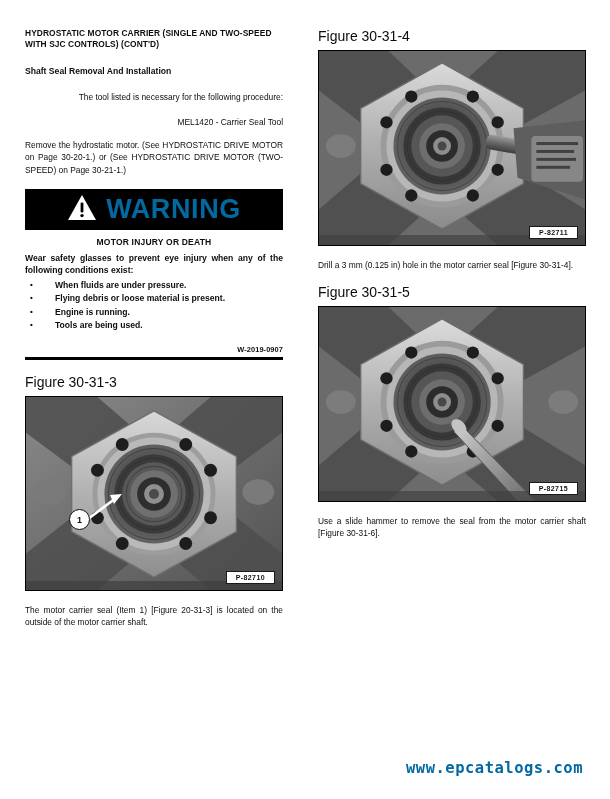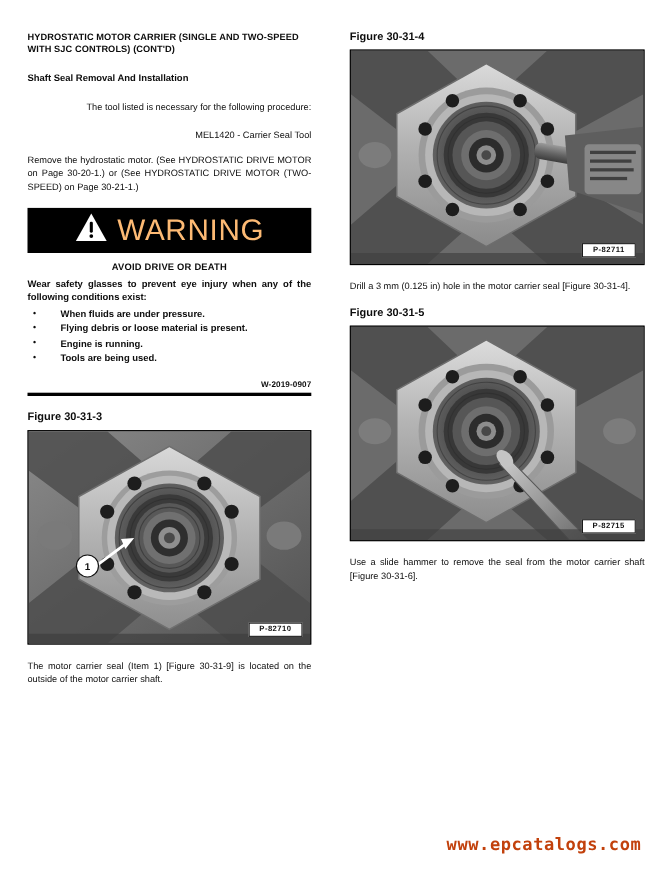--- a/index.html
+++ b/index.html
@@ -67,23 +67,23 @@
     height: 41px;
     display: flex;
     align-items: center;
     justify-content: center;
     gap: 9px;
   }
   .warn-tri {
     display: block;
   }
   .warning-word {
-    color: #fdba74;
+    color: #0369a1;
     font-size: 27px;
-    font-weight: normal;
+    font-weight: bold;
     letter-spacing: 0.6px;
     line-height: 1;
     font-family: "Liberation Sans", sans-serif;
   }
   .warning-sub {
     text-align: center;
     font-size: 8.5px;
     font-weight: bold;
     letter-spacing: 0.2px;
     margin: 7px 0 5px 0;
@@ -122,22 +122,22 @@
     letter-spacing: 0.1px;
   }
   .warning-rule {
     height: 3px;
     background: #000000;
     margin-top: 3px;
   }
 
   
   .fig-label {
-    font-size: 10px;
-    font-weight: bold;
+    font-size: 14px;
+    font-weight: normal;
     margin: 0 0 6px 0;
   }
   .photo {
     position: relative;
     border: 1.5px solid #000000;
     box-sizing: border-box;
     overflow: hidden;
     background: #7d7d7d;
   }
   .photo-inner { position: absolute; inset: 0; }
@@ -172,21 +172,21 @@
   }
 
   
   .footer-watermark {
     position: absolute;
     right: 27px;
     bottom: 22px;
     font-family: "DejaVu Sans Mono", monospace;
     font-size: 15.5px;
     font-weight: bold;
-    color: #c2410c;
+    color: #0369a1;
     letter-spacing: 0.5px;
   }
 </style>
 </head>
 <body>
 
 <div class="page">
 
   <div class="col-left">
 
@@ -205,21 +205,21 @@
         <span class="warn-tri">
           <svg width="30" height="27" viewBox="0 0 30 27" aria-hidden="true">
             <polygon points="15,1 29,26 1,26" fill="#ffffff"></polygon>
             <rect x="13.6" y="8.5" width="2.8" height="10" rx="1.2" fill="#000000"></rect>
             <circle cx="15" cy="21.6" r="1.7" fill="#000000"></circle>
           </svg>
         </span>
         <span class="warning-word">WARNING</span>
       </div>
 
-      <div class="warning-sub">AVOID DRIVE OR DEATH</div>
+      <div class="warning-sub">MOTOR INJURY OR DEATH</div>
 
       <div class="warning-lead">Wear safety glasses to prevent eye injury when any of the following conditions exist:</div>
 
       <ul class="warning-list">
         <li>When fluids are under pressure.</li>
         <li>Flying debris or loose material is present.</li>
         <li>Engine is running.</li>
         <li>Tools are being used.</li>
       </ul>
 
@@ -284,21 +284,21 @@
         </div>
         <svg style="position:absolute;left:0;top:0;" width="258" height="195" aria-hidden="true">
           <line x1="62" y1="122" x2="90" y2="101" stroke="#ffffff" stroke-width="2.6"></line>
           <polygon points="96,97 84,98 88,107" fill="#ffffff"></polygon>
         </svg>
         <div class="callout" style="left:43px;top:112px;">1</div>
         <div class="photo-tag">P-82710</div>
       </div>
     </div>
 
-    <div class="para" style="margin-top:13px;">The motor carrier seal (Item 1) [Figure 30-31-9] is located on the outside of the motor carrier shaft.</div>
+    <div class="para" style="margin-top:13px;">The motor carrier seal (Item 1) [Figure 20-31-3] is located on the outside of the motor carrier shaft.</div>
   </div>
 
   <div class="col-right">
 
     <div>
       <div class="fig-label">Figure 30-31-4</div>
 
       <div class="photo" style="width:268px;height:196px;">
         <div class="photo-inner">
           <svg width="100%" height="100%" viewBox="0 0 268 196" preserveAspectRatio="none" aria-hidden="true">

